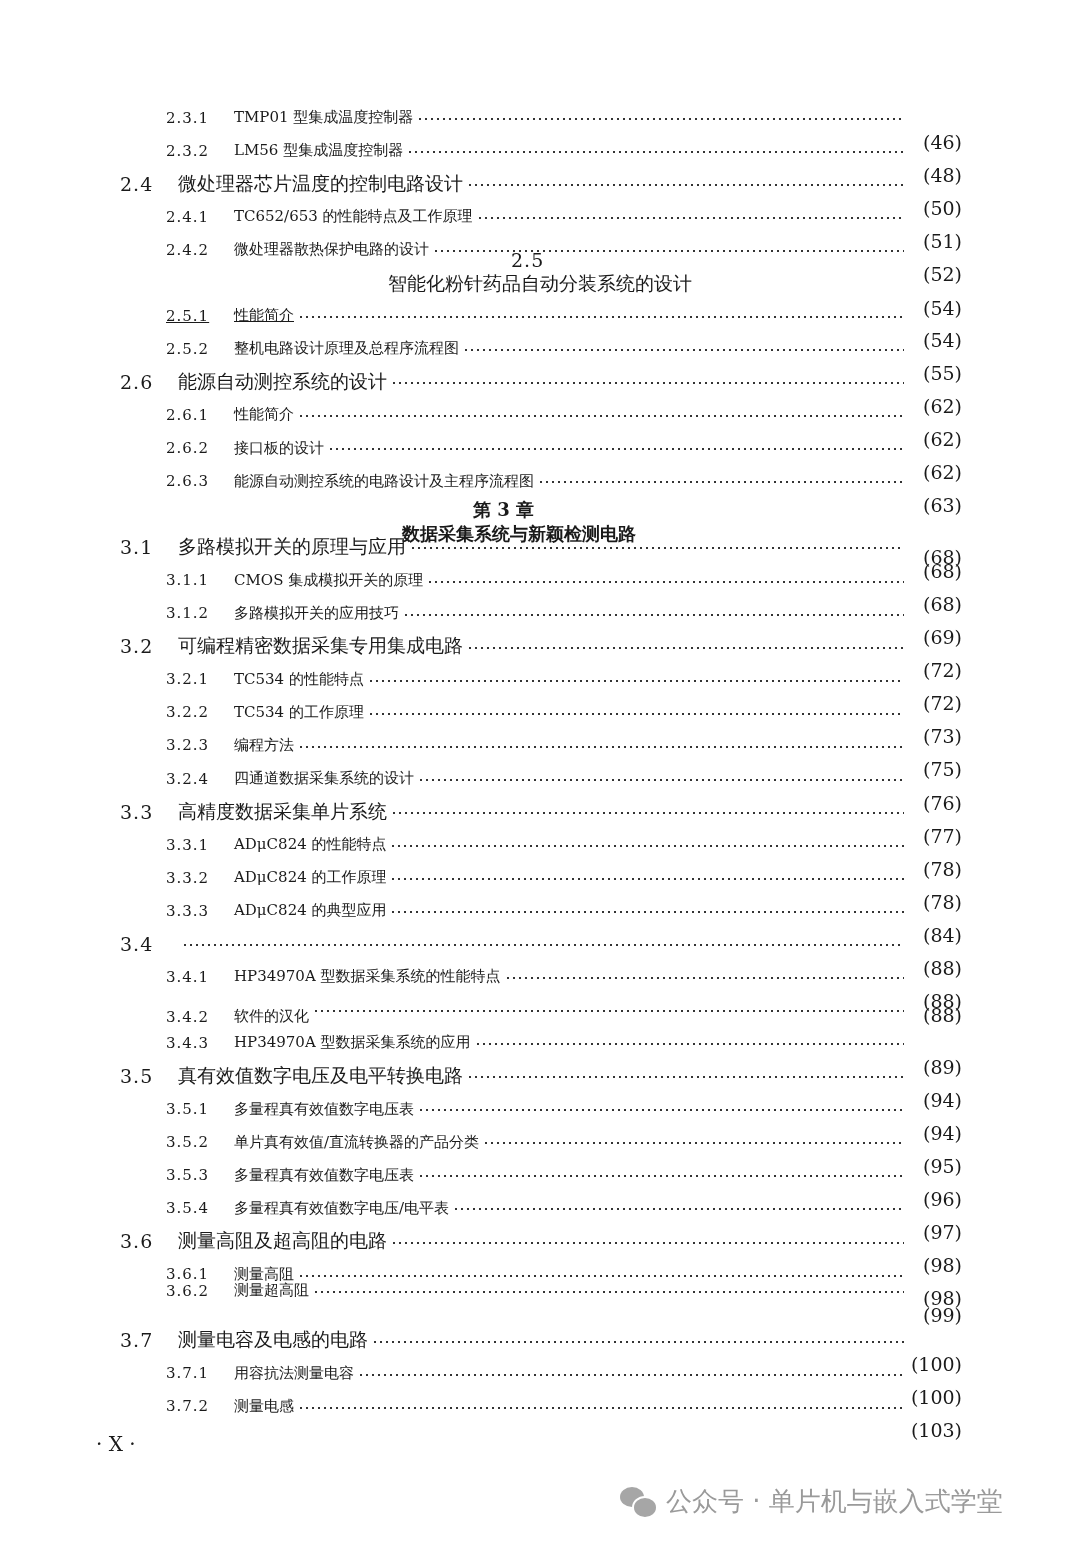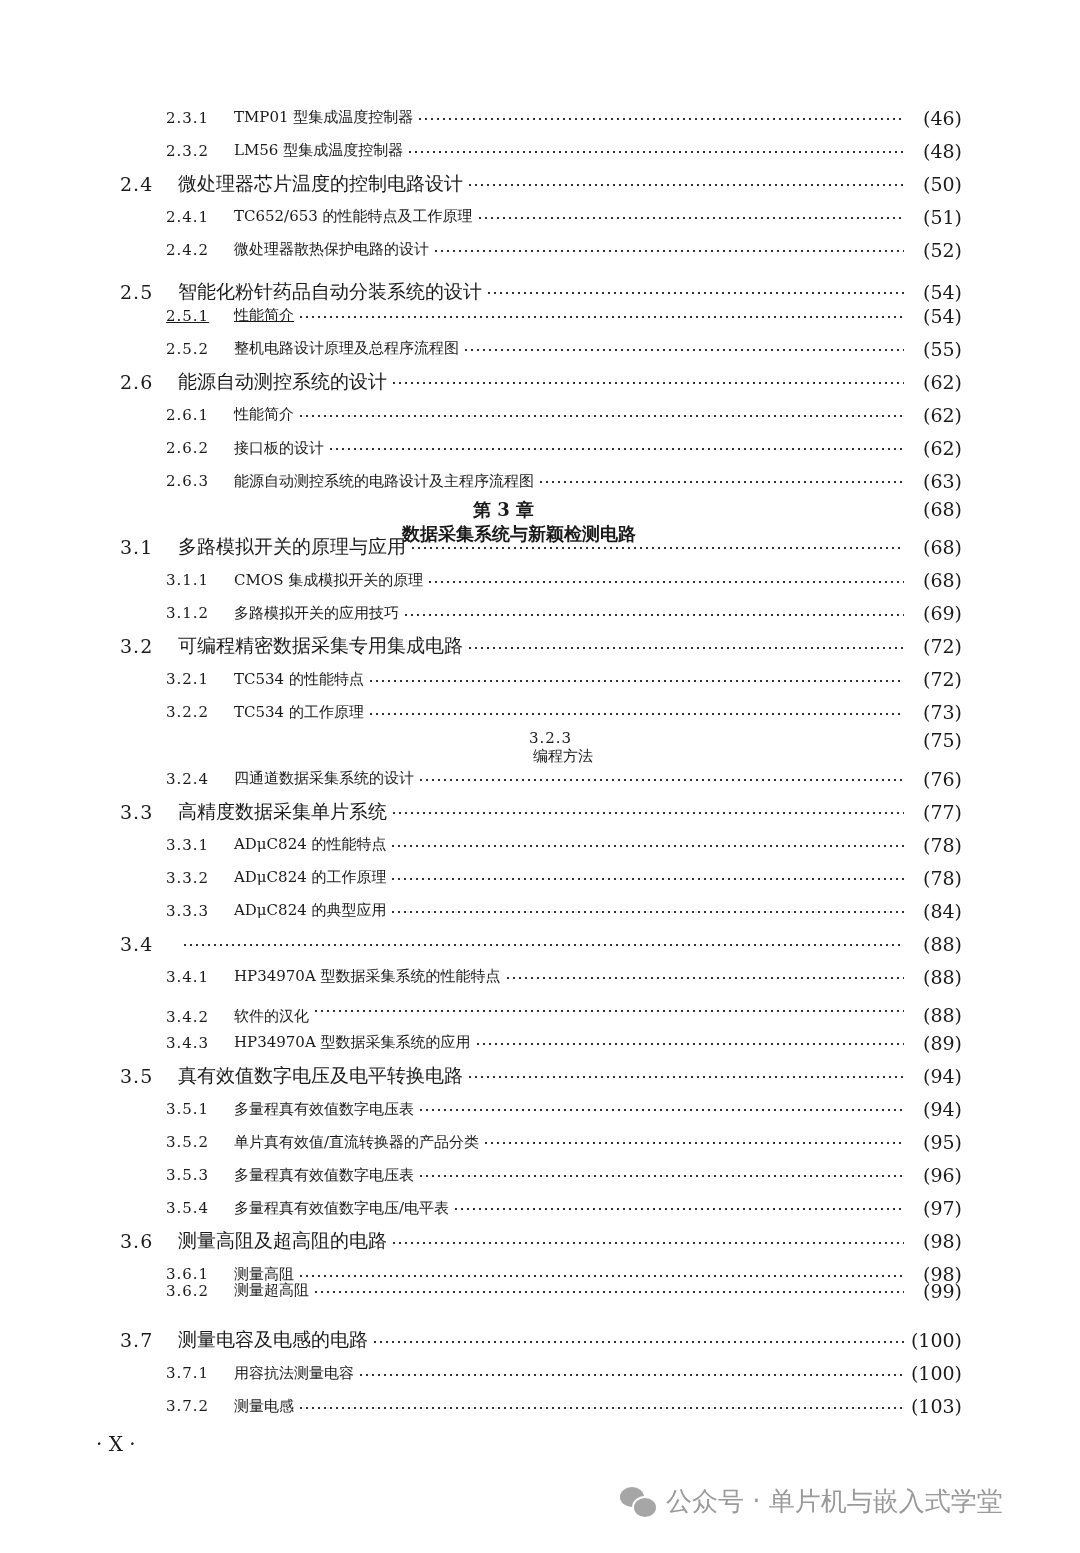--- a/index.html
+++ b/index.html
@@ -20,21 +20,21 @@
       background-image: radial-gradient(circle, #333 0.9px, transparent 1.2px);
       background-size: 6px 6px; background-repeat: repeat-x; background-position: 0 55%;
     }
     .page { display: inline-block; text-align: right; }
     .lvl3 { left: 166px; right: 120px; font-size: 15px; }
     .lvl3 .num { width: 68px; letter-spacing: 1px; }
     .lvl2 { left: 120px; right: 120px; font-size: 19px; }
     .lvl2 .num { width: 58px; letter-spacing: 1px; }
     .lvl1 { left: 78px; right: 120px; font-size: 18px; font-weight: bold; }
     .lvl1 .num { width: 92px; }
-    .row .page { position: absolute; right: -2px; font-size: 19px; font-weight: normal; }
+    .row .page { position: absolute; right: -2px; font-size: 19px; font-weight: normal; margin-top: 48px; }
     .row .leader { margin-right: 56px; }
     .folio {
       position: absolute; left: 96px; top: 1432px; font-size: 20px;
     }
     .watermark {
       position: absolute; left: 620px; top: 1484px; display: flex; align-items: center;
       color: #9a9a9a; font-family: "DejaVu Sans", "Liberation Sans", sans-serif; font-size: 26px;
     }
     .wechat-icon { width: 36px; height: 30px; position: relative; margin-right: 10px; }
     .wechat-icon .b1 { position: absolute; left: 0; top: 0; width: 24px; height: 20px; border-radius: 50%; background: #a6a6a6; }
@@ -67,21 +67,21 @@
       <span class="title">TC652/653 的性能特点及工作原理</span>
       <span class="leader"></span>
       <span class="page">(51)</span>
     </div>
     <div class="row lvl3" style="top: 132.2px;">
       <span class="num">2.4.2</span>
       <span class="title">微处理器散热保护电路的设计</span>
       <span class="leader"></span>
       <span class="page">(52)</span>
     </div>
-    <div class="row lvl2" style="top: 174px;">
+    <div class="row lvl2" style="top: 148px; flex-direction: column;">
       <span class="num">2.5</span>
       <span class="title">智能化粉针药品自动分装系统的设计</span>
       <span class="leader"></span>
       <span class="page">(54)</span>
     </div>
     <div class="row lvl3" style="top: 198.3px; text-decoration: underline;">
       <span class="num">2.5.1</span>
       <span class="title">性能简介</span>
       <span class="leader"></span>
       <span class="page">(54)</span>
@@ -151,21 +151,21 @@
       <span class="title">TC534 的性能特点</span>
       <span class="leader"></span>
       <span class="page">(72)</span>
     </div>
     <div class="row lvl3" style="top: 594.9px;">
       <span class="num">3.2.2</span>
       <span class="title">TC534 的工作原理</span>
       <span class="leader"></span>
       <span class="page">(73)</span>
     </div>
-    <div class="row lvl3" style="top: 627.95px; flex-direction: column;">
+    <div class="row lvl3" style="top: 627.95px;">
       <span class="num">3.2.3</span>
       <span class="title">编程方法</span>
       <span class="leader"></span>
       <span class="page">(75)</span>
     </div>
     <div class="row lvl3" style="top: 661px;">
       <span class="num">3.2.4</span>
       <span class="title">四通道数据采集系统的设计</span>
       <span class="leader"></span>
       <span class="page">(76)</span>

